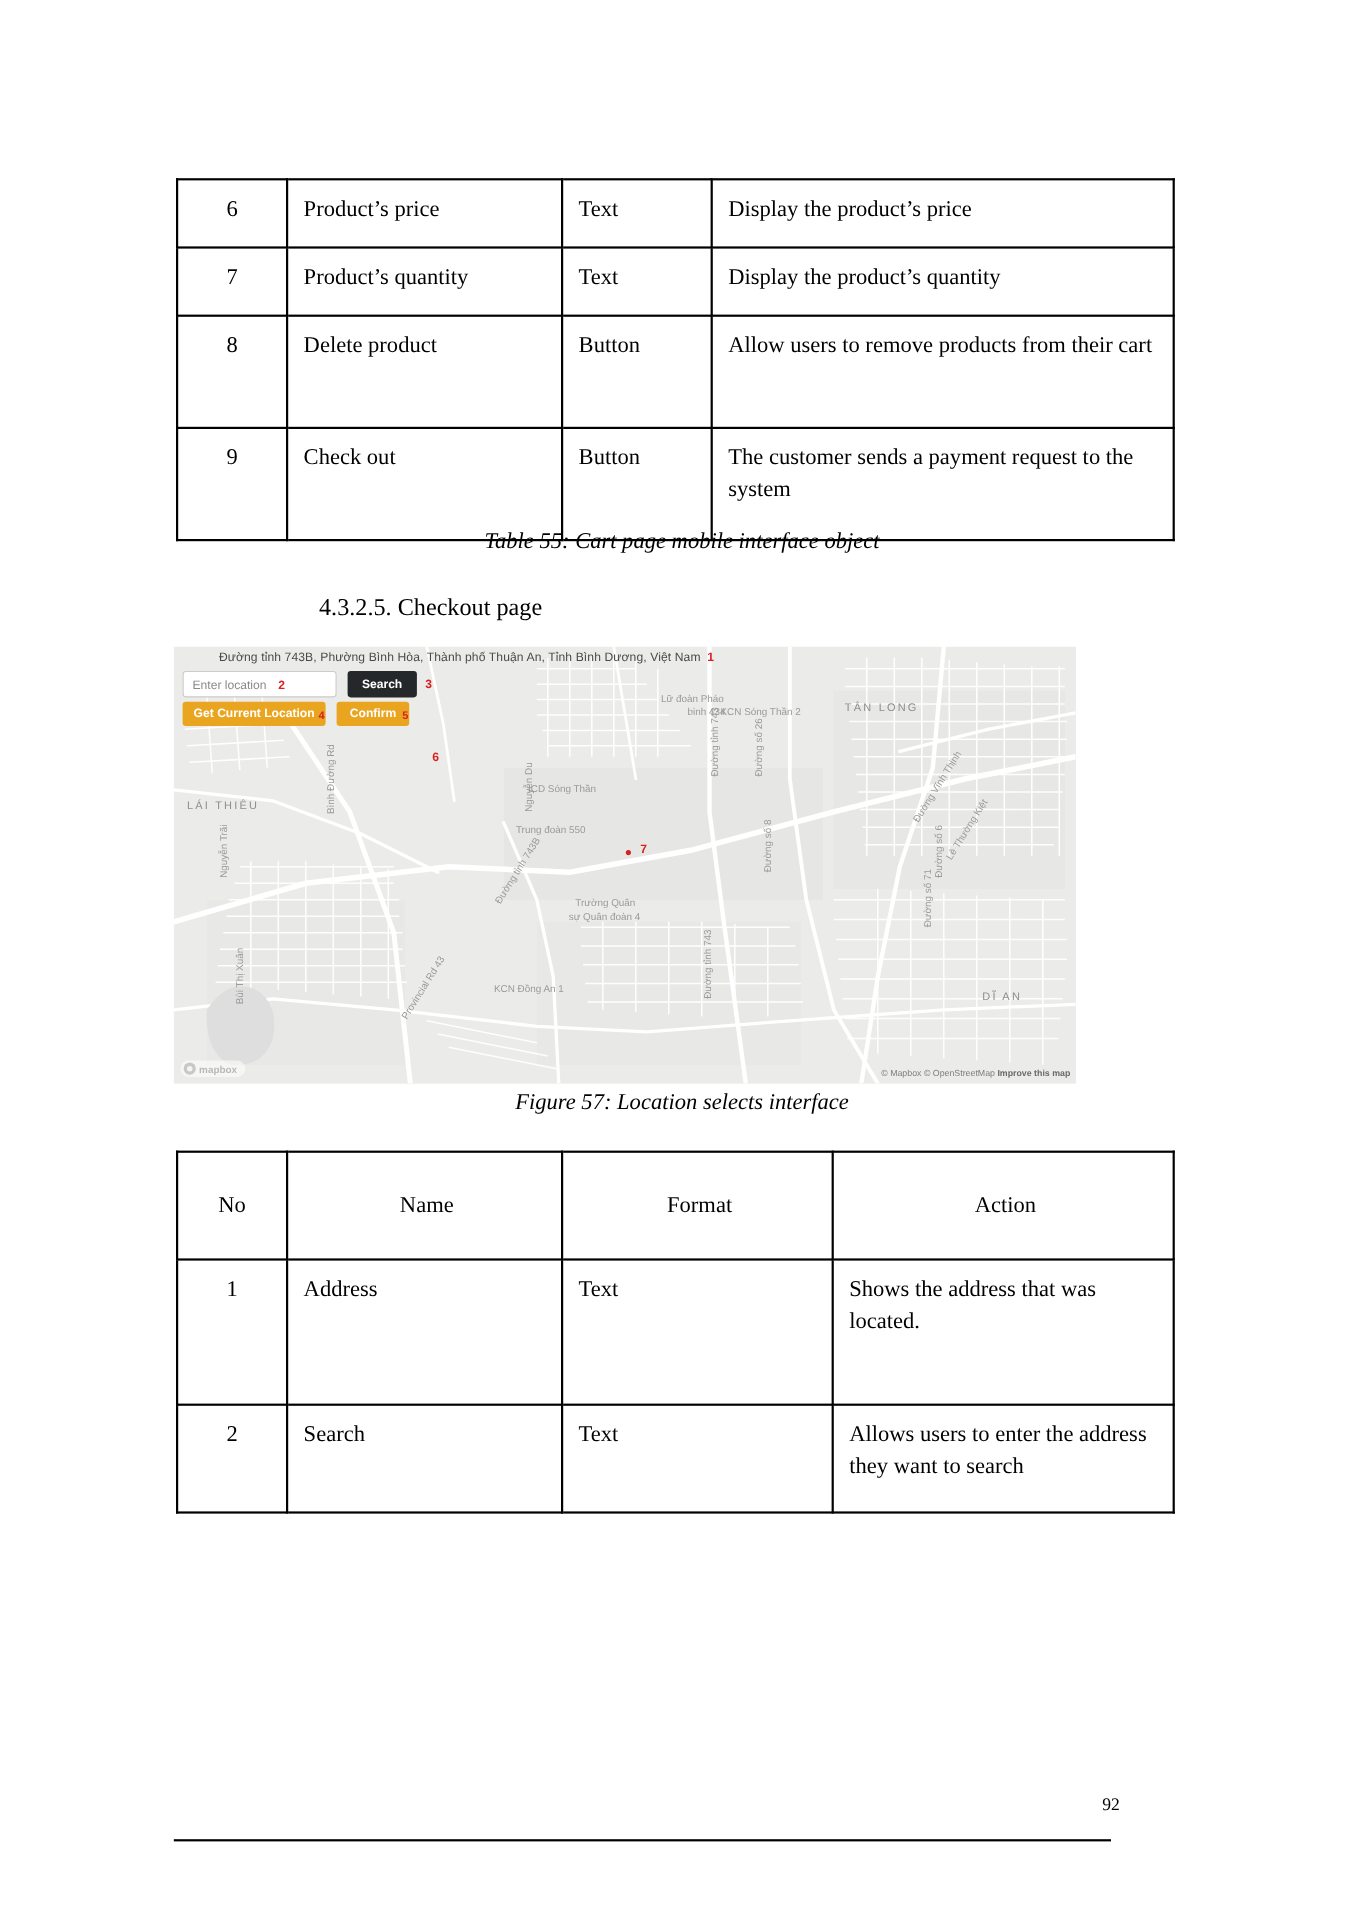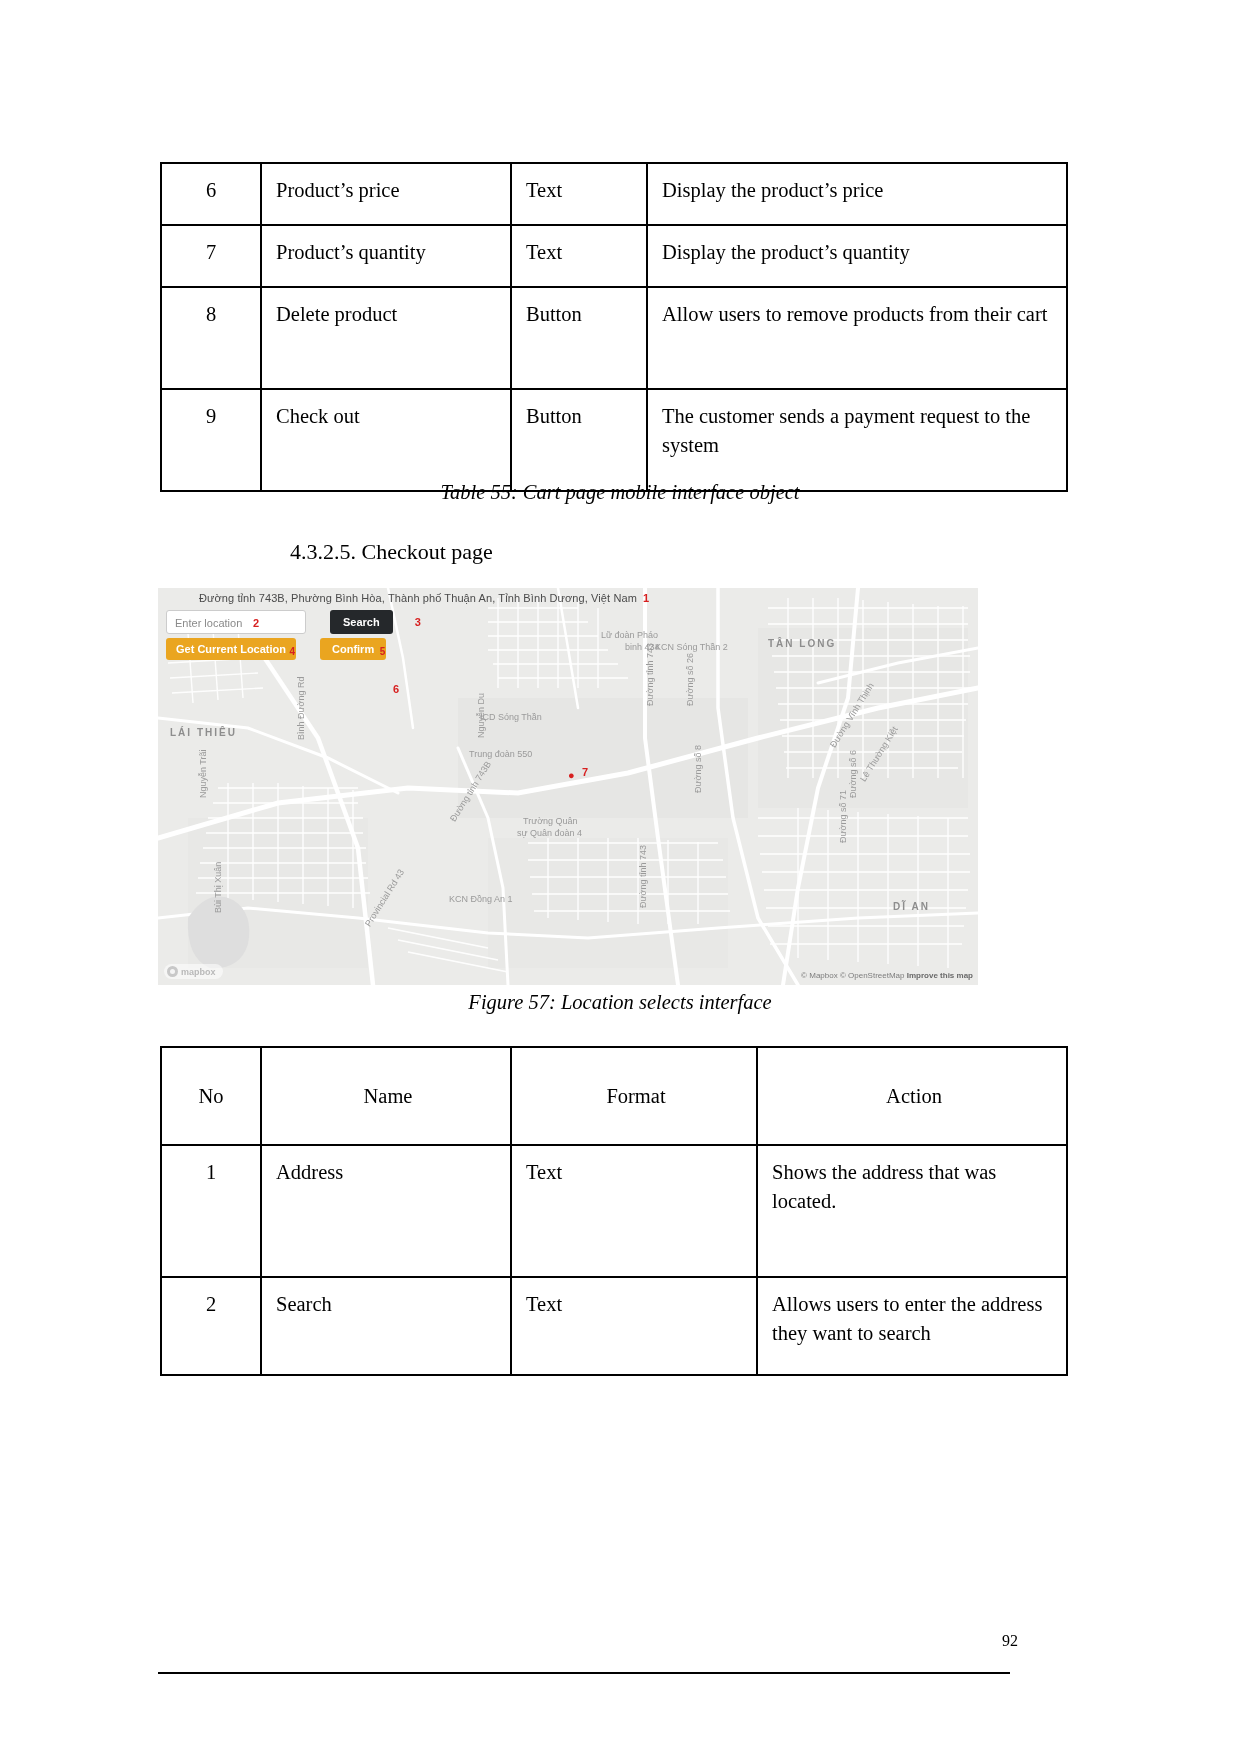--- a/index.html
+++ b/index.html
@@ -126,21 +126,21 @@
     font-weight: 600;
   }
   .ann-inline { margin-left: 6px; font-size: 11px; }
 
   .map-controls {
     position: absolute;
     left: 8px;
     top: 22px;
     font-family: "Liberation Sans", sans-serif;
   }
-  .ctrl-row { display: flex; align-items: center; margin-bottom: 4px; gap: 14px; }
+  .ctrl-row { display: flex; align-items: center; margin-bottom: 4px; }
   .loc-input {
     width: 140px;
     height: 24px;
     background: #ffffff;
     border: 1px solid #ccc;
     border-radius: 3px;
     font-size: 11px;
     color: #8a8a8a;
     padding: 0 8px;
     line-height: 24px;
@@ -178,21 +178,21 @@
   .map-label {
     position: absolute;
     font-family: "Liberation Sans", sans-serif;
     font-size: 9px;
     color: #9a9a9a;
     white-space: nowrap;
   }
   .map-label.place {
     color: #8d8d8d;
     font-size: 10px;
-    font-weight: bold;
+    font-weight: normal;
     letter-spacing: 2px;
   }
   .map-label.rot {
     transform: rotate(-90deg);
     transform-origin: left top;
   }
   .map-label.rot-d {
     transform: rotate(-58deg);
     transform-origin: left top;
   }

